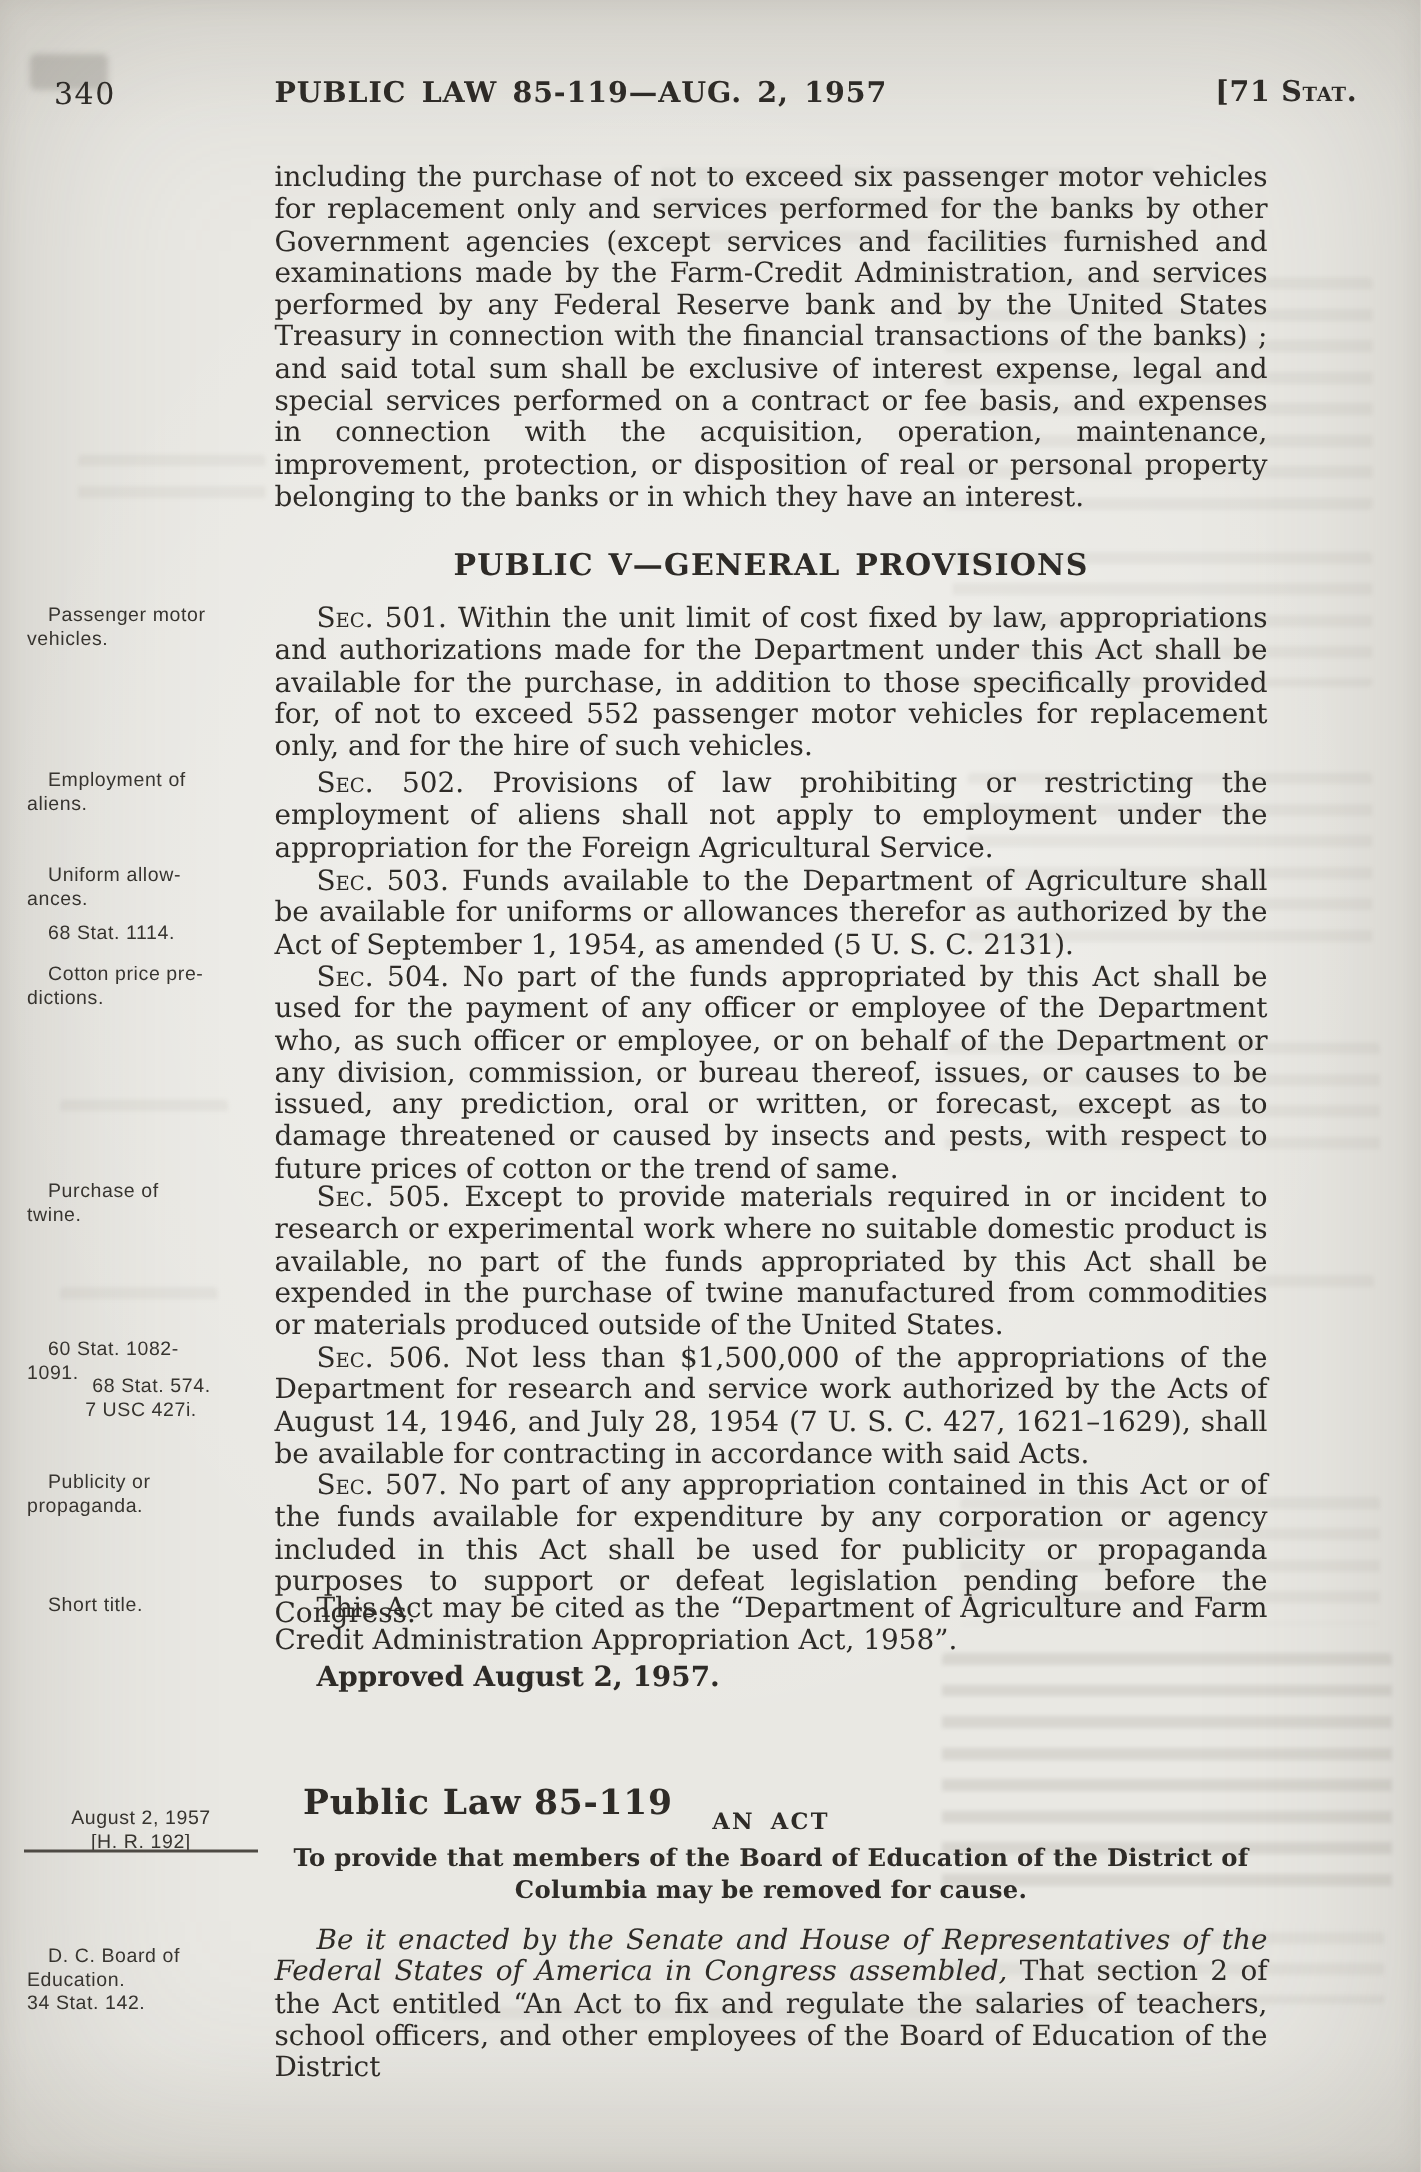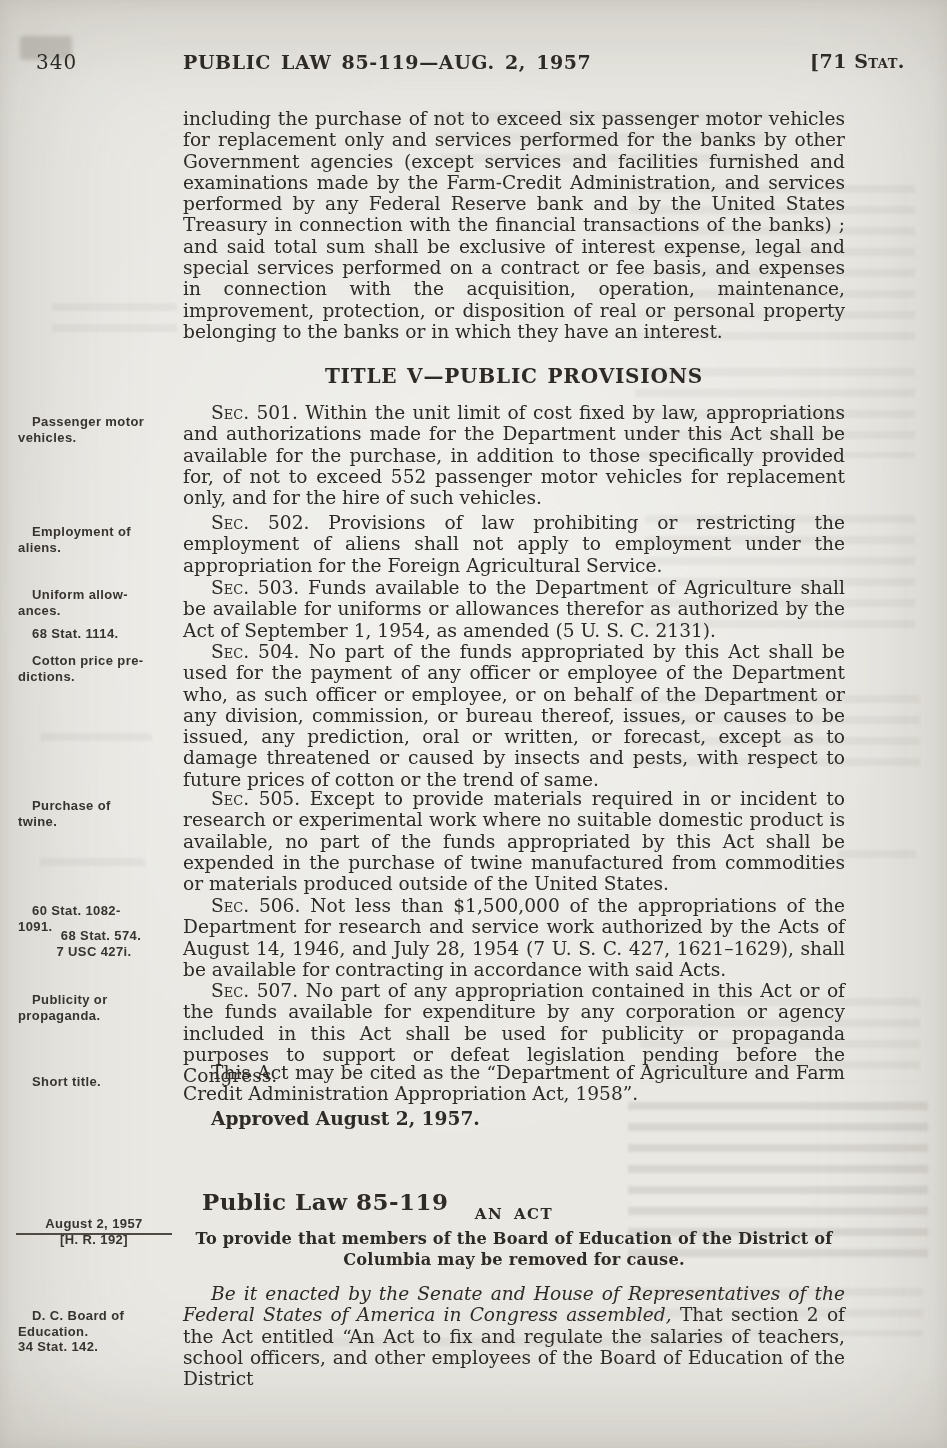--- a/index.html
+++ b/index.html
@@ -60,22 +60,21 @@
     text-align:center;font-size:16.2px;font-weight:700;line-height:21px;
     letter-spacing:0.2px;
   }
   .enacting em{font-style:italic;}
   
   .note{
     position:absolute;left:18px;width:152px;
     font-family:"Liberation Sans", sans-serif;
     font-size:13px;line-height:15.5px;color:#37342f;
     letter-spacing:0.4px;white-space:pre-line;text-indent:14px;
-    font-weight:700;
-    margin-top:12px;
+    font-weight:400;
   }
   .note.center{text-align:center;text-indent:0;}
   .note-rule{
     position:absolute;left:16px;top:1233px;width:156px;height:2px;
     background:#4e4a44;
   }
   
   .ghost{
     position:absolute;pointer-events:none;
     background:repeating-linear-gradient(to bottom,
@@ -109,21 +108,21 @@
   <div class="ghost" style="top:1102px;left:628px;width:300px;height:158px;"></div>
   <div class="ghost faint" style="top:1288px;left:628px;width:295px;height:48px;"></div>
   <div class="ghost faint" style="top:1338px;left:295px;width:430px;height:14px;"></div>
 
   <span class="page-number">340</span>
   <span class="running-title">PUBLIC LAW 85-119—AUG. 2, 1957</span>
   <span class="stat-ref smallcaps">[71 Stat.</span>
 
   <p class="col body-text" style="top:108px;">including the purchase of not to exceed six passenger motor vehicles for replacement only and services performed for the banks by other Government agencies (except services and facilities furnished and examinations made by the Farm-Credit Administration, and services performed by any Federal Reserve bank and by the United States Treasury in connection with the financial transactions of the banks) ; and said total sum shall be exclusive of interest expense, legal and special services performed on a contract or fee basis, and expenses in connection with the acquisition, operation, maintenance, improvement, protection, or disposition of real or personal property belonging to the banks or in which they have an interest.</p>
 
-  <h2 class="title-heading">TITLE V—PUBLIC PROVISIONS</h2>
+  <h2 class="title-heading">PUBLIC V—GENERAL PROVISIONS</h2>
 
   <p class="col body-text indent" style="top:402px;"><span class="seclabel">Sec. 501. </span><span>Within the unit limit of cost fixed by law, appropriations and authorizations made for the Department under this Act shall be available for the purchase, in addition to those specifically provided for, of not to exceed 552 passenger motor vehicles for replacement only, and for the hire of such vehicles.</span></p>
 
   <p class="col body-text indent" style="top:512px;"><span class="seclabel">Sec. 502. </span><span>Provisions of law prohibiting or restricting the employment of aliens shall not apply to employment under the appropriation for the Foreign Agricultural Service.</span></p>
 
   <p class="col body-text indent" style="top:577px;"><span class="seclabel">Sec. 503. </span><span>Funds available to the Department of Agriculture shall be available for uniforms or allowances therefor as authorized by the Act of September 1, 1954, as amended (5 U. S. C. 2131).</span></p>
 
   <p class="col body-text indent" style="top:641px;"><span class="seclabel">Sec. 504. </span><span>No part of the funds appropriated by this Act shall be used for the payment of any officer or employee of the Department who, as such officer or employee, or on behalf of the Department or any division, commission, or bureau thereof, issues, or causes to be issued, any prediction, oral or written, or forecast, except as to damage threatened or caused by insects and pests, with respect to future prices of cotton or the trend of same.</span></p>
 
   <p class="col body-text indent" style="top:788px;"><span class="seclabel">Sec. 505. </span><span>Except to provide materials required in or incident to research or experimental work where no suitable domestic product is available, no part of the funds appropriated by this Act shall be expended in the purchase of twine manufactured from commodities or materials produced outside of the United States.</span></p>

